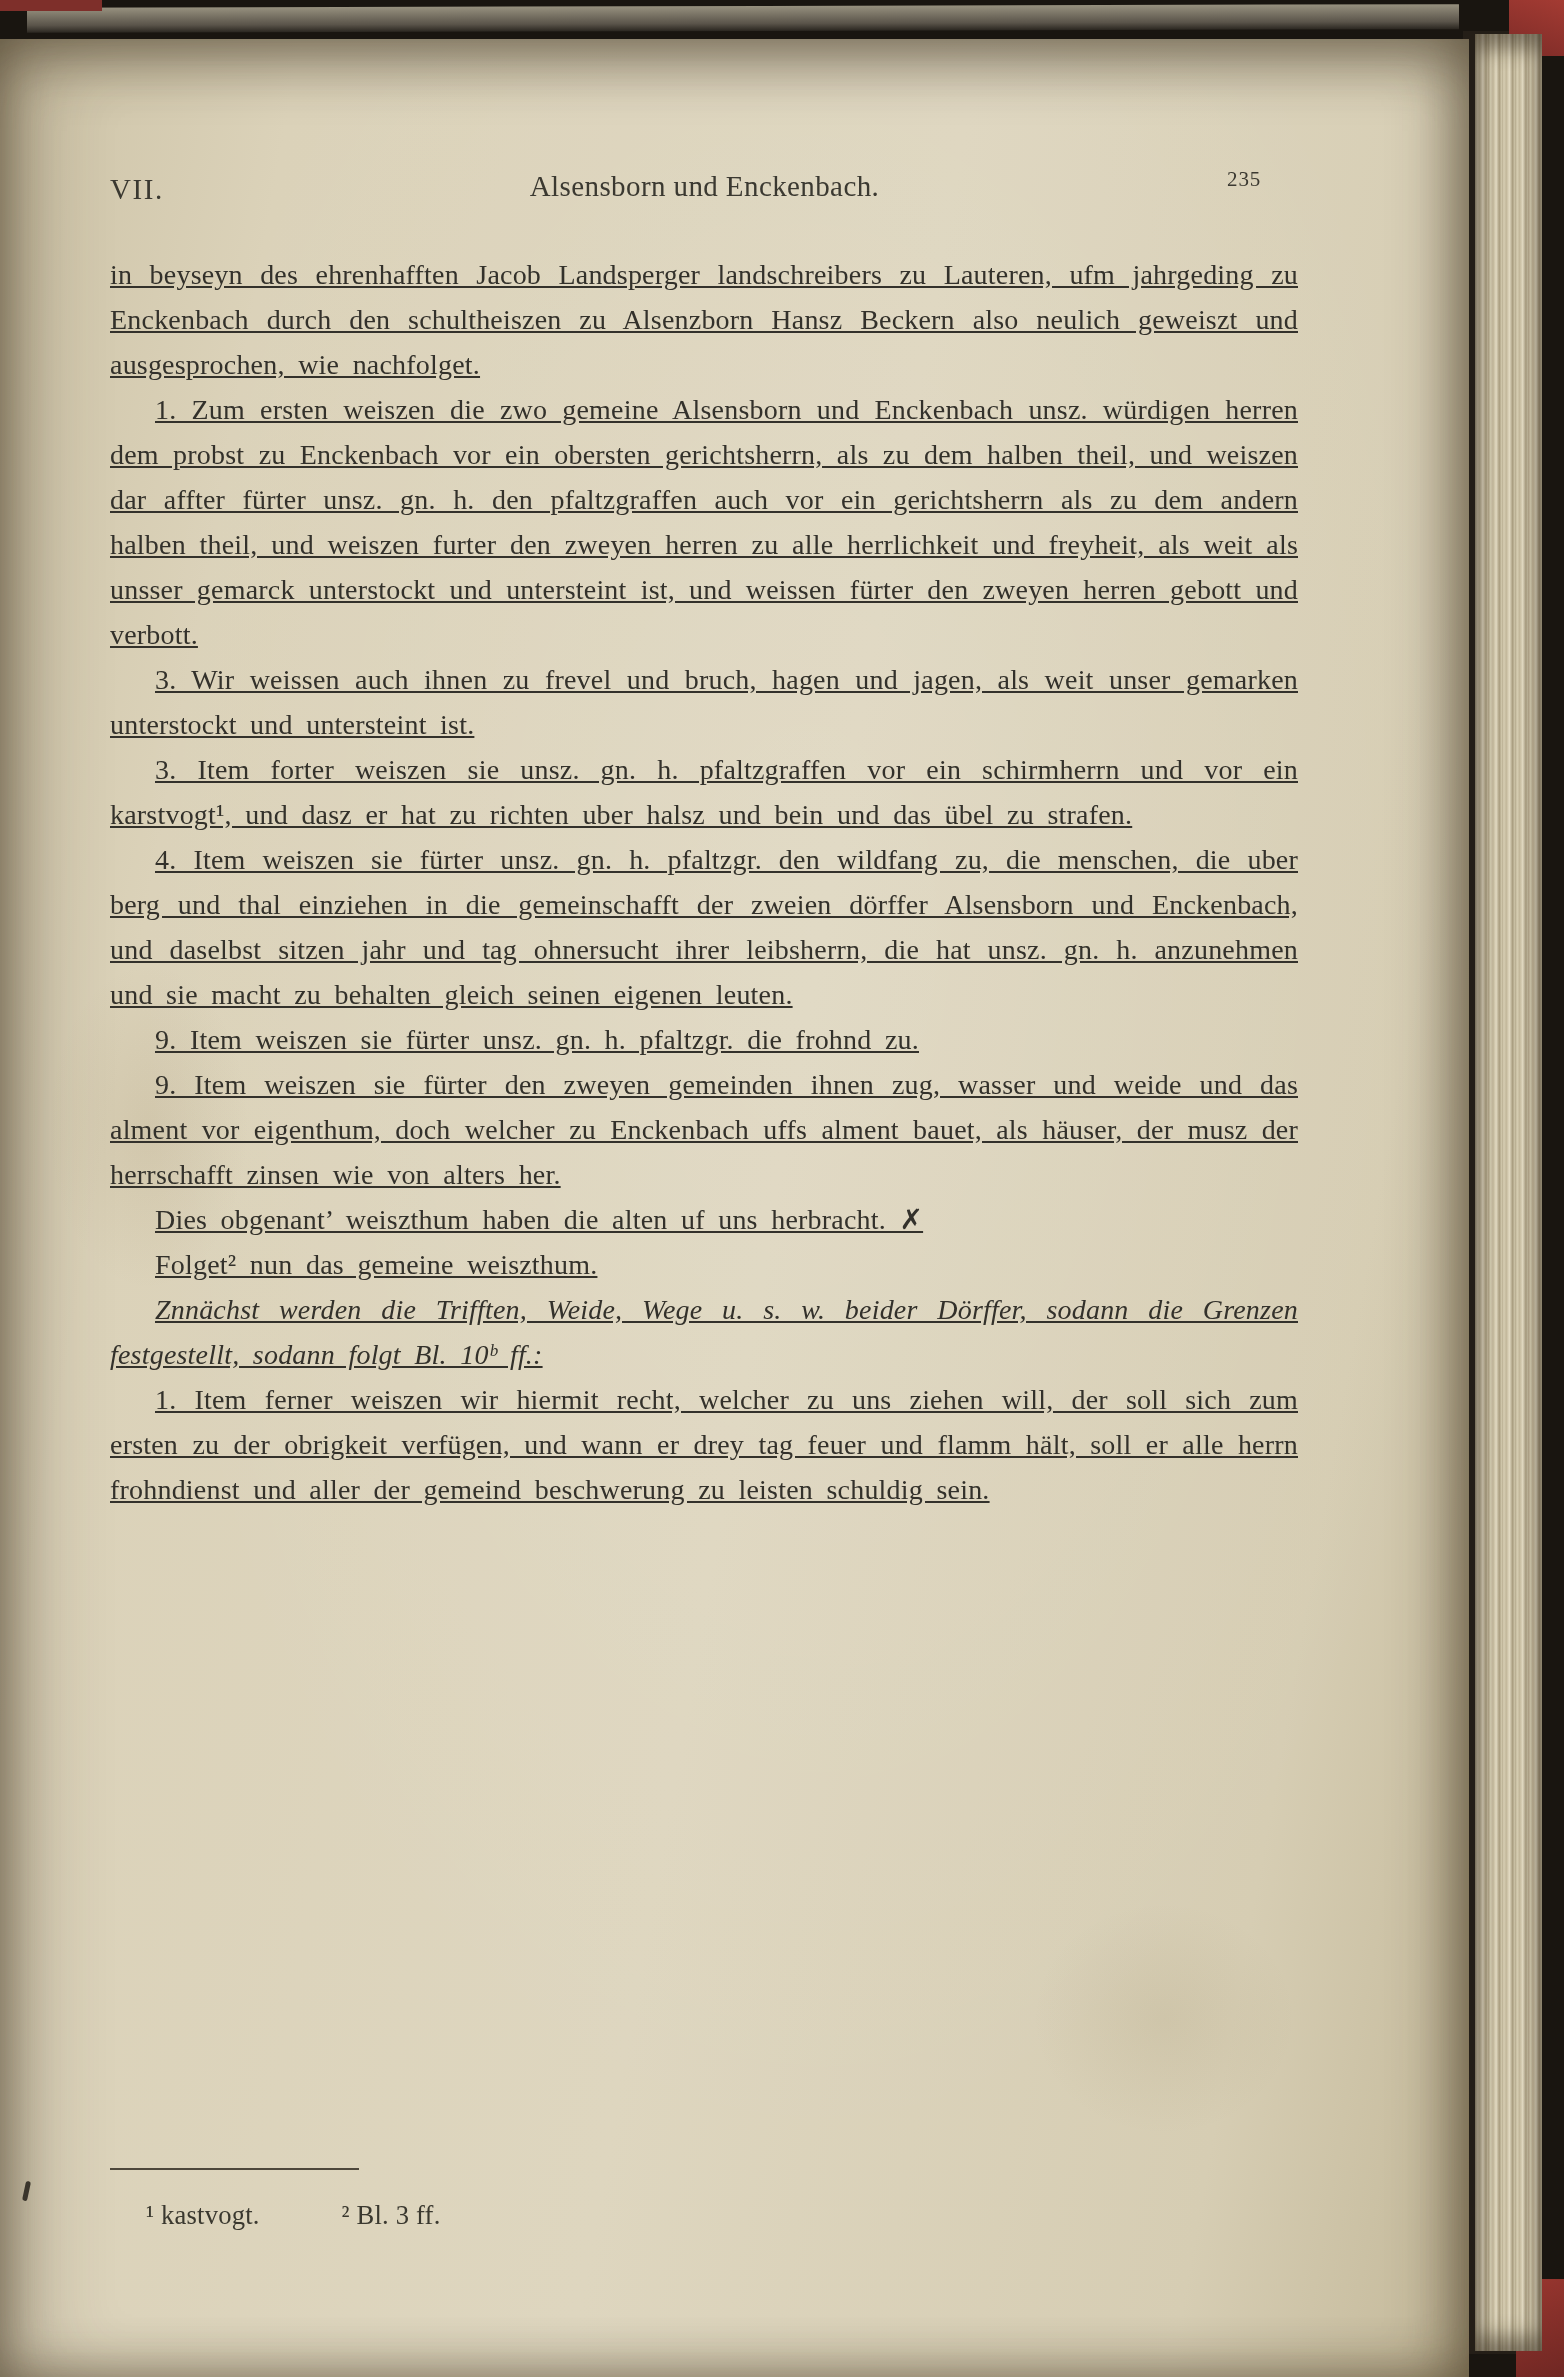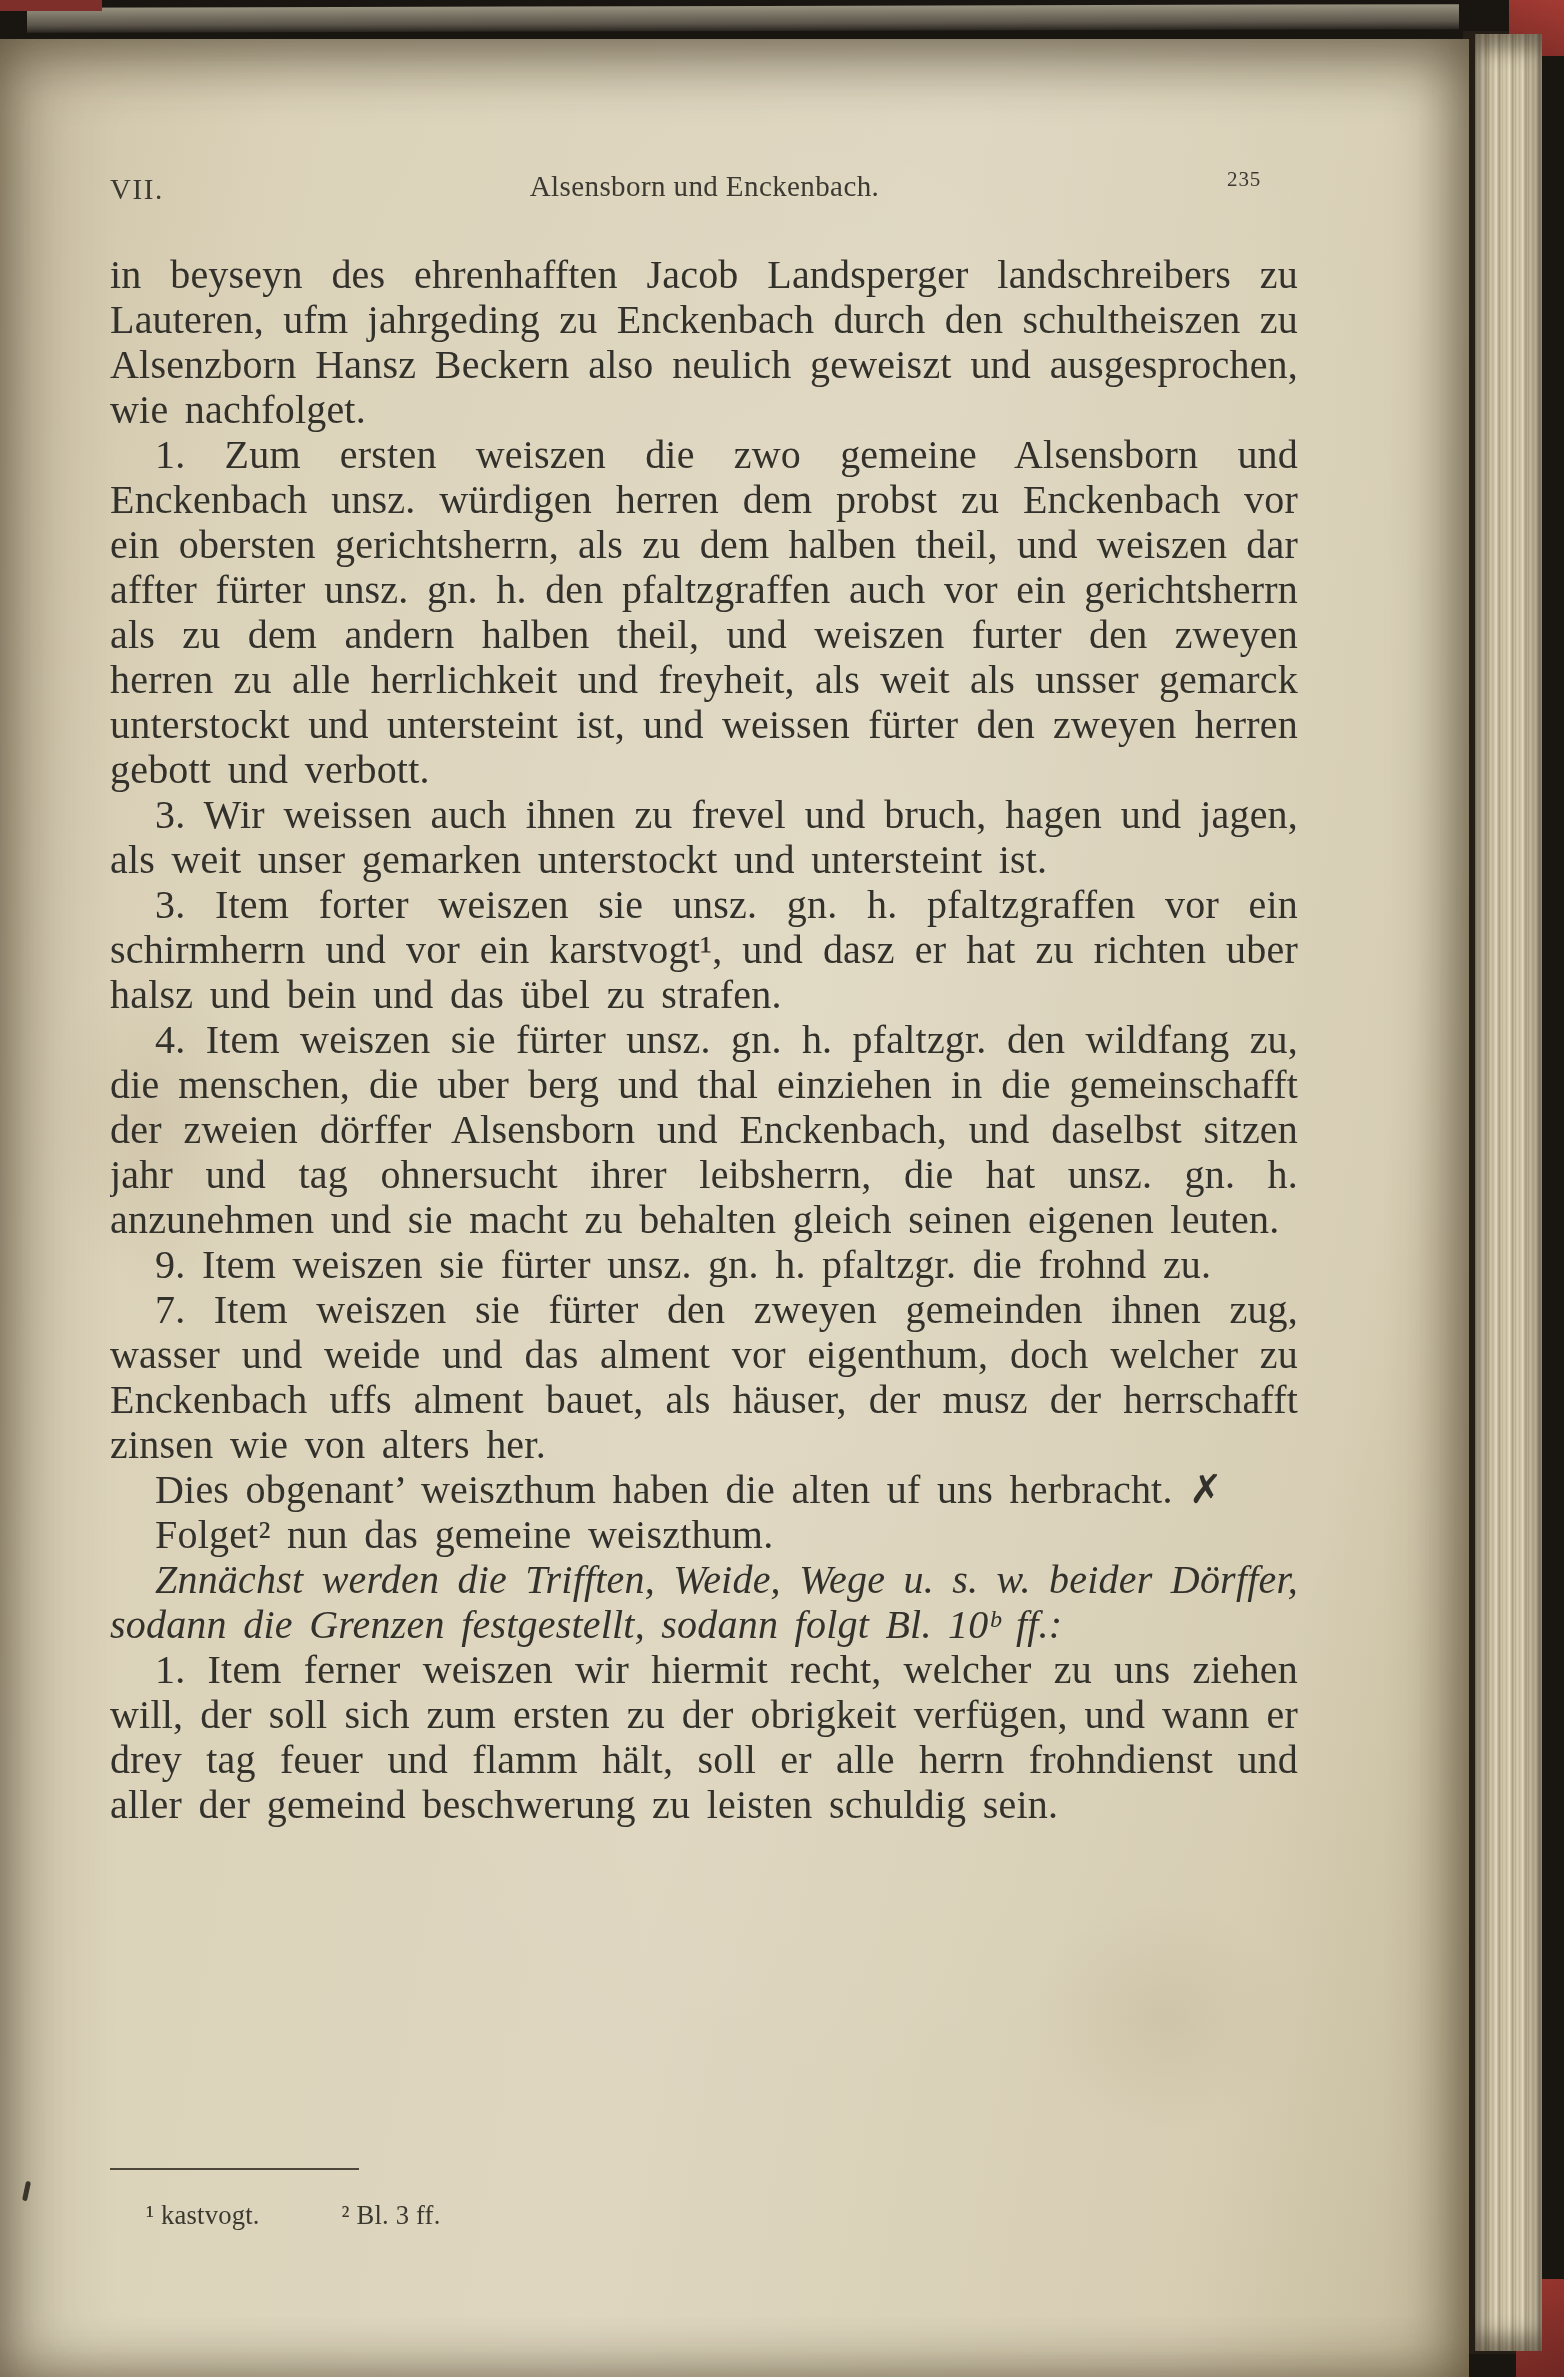--- a/index.html
+++ b/index.html
@@ -47,22 +47,22 @@
   .page-header{
     position:absolute;top:131px;left:110px;width:1189px;height:41px;
     color:#3b3931;font-size:29px;
   }
   .sec{position:absolute;left:0;top:3.1px;letter-spacing:1.6px;}
   .title{position:absolute;left:0;right:0;top:0;text-align:center;letter-spacing:0.4px;font-family:Liberation Serif, serif;}
   .pnum{position:absolute;right:38px;top:-3.1px;font-size:21px;letter-spacing:0.8px;}
   
   .text-block{
     position:absolute;top:213px;left:110px;width:1188px;height:1838px;overflow:hidden;
-    font-size:40px;line-height:45px;color:#33312b;
-    text-align:justify;word-spacing:6.3px;letter-spacing:0.2px;
+    font-size:28px;line-height:45px;color:#33312b;
+    text-align:justify;word-spacing:6.3px;letter-spacing:0.2px;text-decoration:underline;
   }
   .para{margin:0;}
   .indent{text-indent:45px;}
   .italic{font-style:italic;}
   
   .footnote-rule{position:absolute;left:110px;top:2129px;width:249px;border-top:2.3px solid #4d473b;}
   .footnotes{position:absolute;left:146px;top:2161px;font-size:26.6px;color:#3a382f;letter-spacing:0.2px;}
   .footnotes span + span{margin-left:75px;}
 </style>
 </head>
@@ -87,21 +87,21 @@
       <span class="pnum">235</span>
     </div>
 
     <div class="text-block">
       <p class="para">in beyseyn des ehrenhafften Jacob Landsperger landschreibers zu Lauteren, ufm jahrgeding zu Enckenbach durch den schultheiszen zu Alsenzborn Hansz Beckern also neulich geweiszt und ausgesprochen, wie nachfolget.</p>
       <p class="para indent">1. Zum ersten weiszen die zwo gemeine Alsensborn und Enckenbach unsz. würdigen herren dem probst zu Enckenbach vor ein obersten gerichtsherrn, als zu dem halben theil, und weiszen dar affter fürter unsz. gn. h. den pfaltzgraffen auch vor ein gerichtsherrn als zu dem andern halben theil, und weiszen furter den zweyen herren zu alle herrlichkeit und freyheit, als weit als unsser gemarck unterstockt und untersteint ist, und weissen fürter den zweyen herren gebott und verbott.</p>
       <p class="para indent">3. Wir weissen auch ihnen zu frevel und bruch, hagen und jagen, als weit unser gemarken unterstockt und untersteint ist.</p>
       <p class="para indent">3. Item forter weiszen sie unsz. gn. h. pfaltzgraffen vor ein schirmherrn und vor ein karstvogt¹, und dasz er hat zu richten uber halsz und bein und das übel zu strafen.</p>
       <p class="para indent">4. Item weiszen sie fürter unsz. gn. h. pfaltzgr. den wildfang zu, die menschen, die uber berg und thal einziehen in die gemeinschafft der zweien dörffer Alsensborn und Enckenbach, und daselbst sitzen jahr und tag ohnersucht ihrer leibsherrn, die hat unsz. gn. h. anzunehmen und sie macht zu behalten gleich seinen eigenen leuten.</p>
       <p class="para indent">9. Item weiszen sie fürter unsz. gn. h. pfaltzgr. die frohnd zu.</p>
-      <p class="para indent">7. Item weiszen sie fürter den zweyen gemeinden ihnen zug, wasser und weide und das alment vor eigenthum, doch welcher zu Enckenbach uffs alment bauet, als häuser, der musz der herrschafft zinsen wie von alters her.</p>
+      <p class="para indent">9. Item weiszen sie fürter den zweyen gemeinden ihnen zug, wasser und weide und das alment vor eigenthum, doch welcher zu Enckenbach uffs alment bauet, als häuser, der musz der herrschafft zinsen wie von alters her.</p>
       <p class="para indent">Dies obgenant’ weiszthum haben die alten uf uns herbracht. ✗</p>
       <p class="para indent">Folget² nun das gemeine weiszthum.</p>
       <p class="para indent italic">Znnächst werden die Trifften, Weide, Wege u. s. w. beider Dörffer, sodann die Grenzen festgestellt, sodann folgt Bl. 10ᵇ ff.:</p>
       <p class="para indent">1. Item ferner weiszen wir hiermit recht, welcher zu uns ziehen will, der soll sich zum ersten zu der obrigkeit verfügen, und wann er drey tag feuer und flamm hält, soll er alle herrn frohndienst und aller der gemeind beschwerung zu leisten schuldig sein.</p>
     </div>
 
     <div class="footnote-rule"></div>
     <div class="footnotes">
       <span>¹ kastvogt.</span>
       <span>² Bl. 3 ff.</span>

